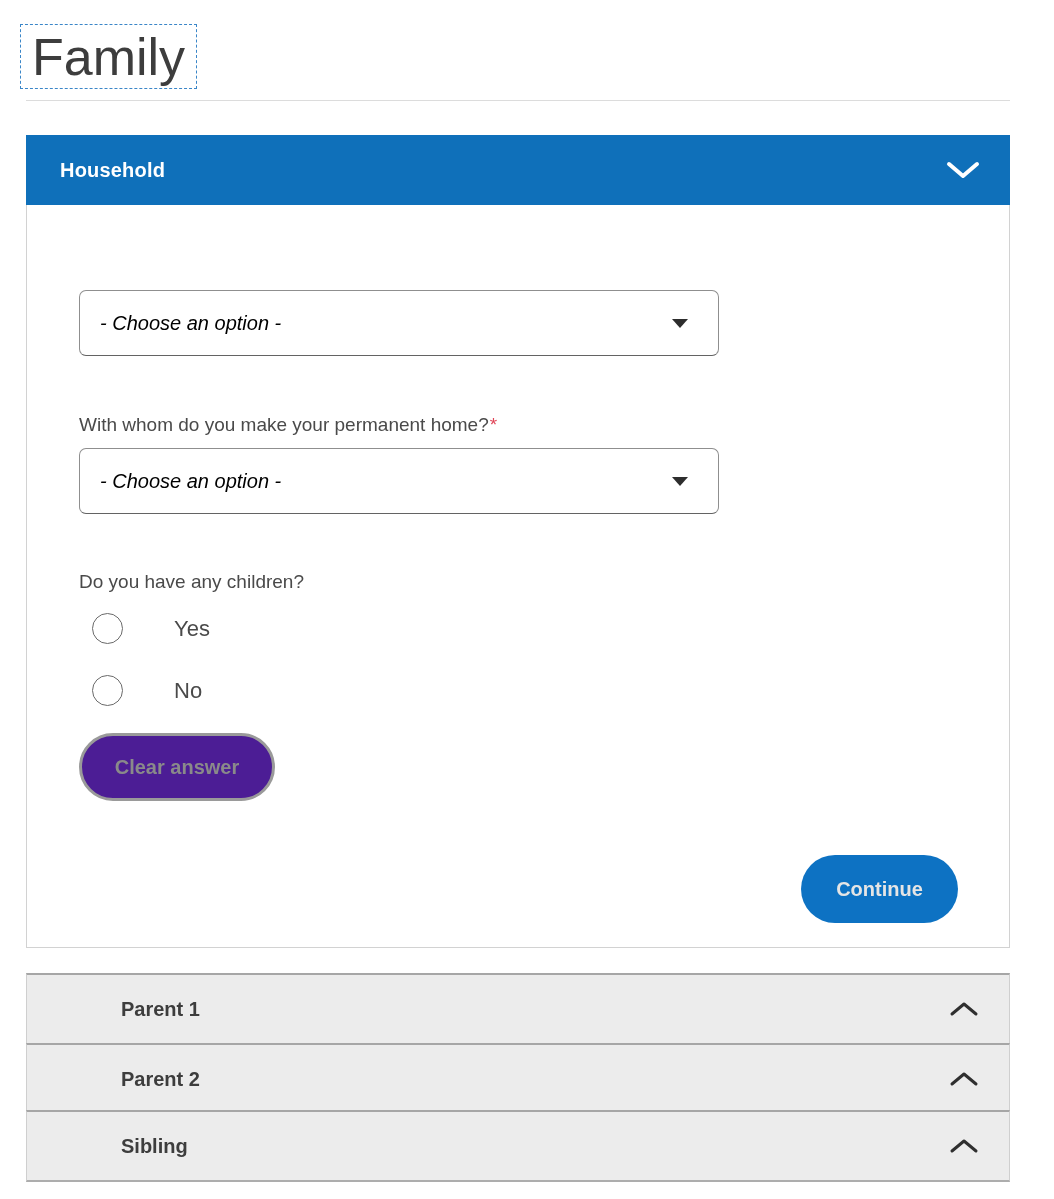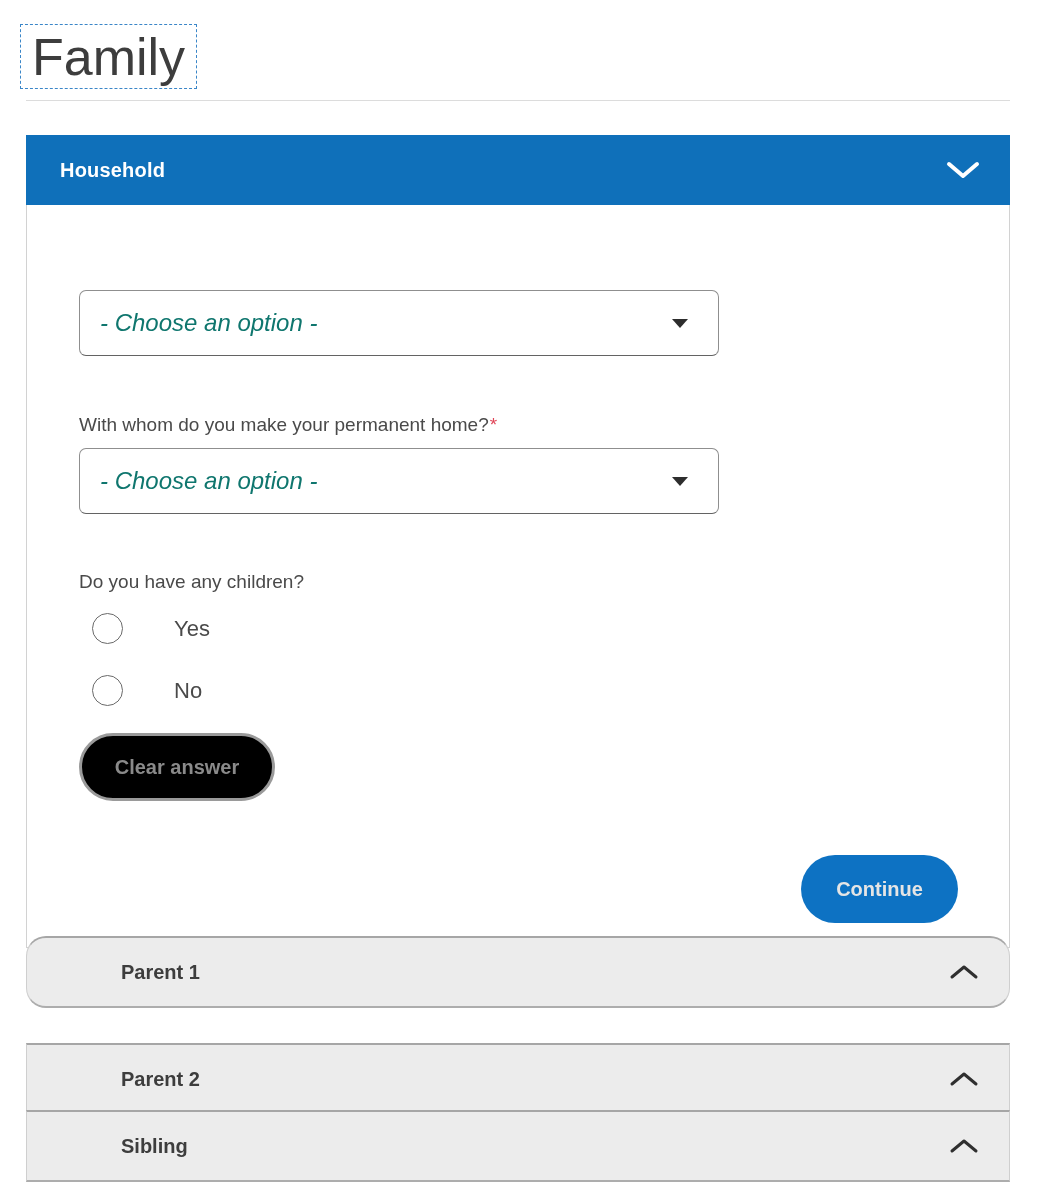--- a/index.html
+++ b/index.html
@@ -36,57 +36,57 @@
 
   .q-label { position: absolute; left: 52px; font-size: 19px; color: #4a4a4a; }
   .q-label .req { color: #e04658; margin-left: 1px; }
 
   .dropdown {
     position: absolute; left: 52px; width: 640px; height: 66px;
     background: #fff; border: 1px solid #8f8f8f; border-bottom-color: #636363;
     border-radius: 7px; display: flex; align-items: center;
     justify-content: space-between; padding: 0 30px 0 20px; cursor: pointer;
   }
-  .dropdown .ph { font-size: 24px; font-style: italic; color: #0f766e; }
+  .dropdown .ph { font-size: 20px; font-style: italic; color: #000000; }
   .caret-down {
     width: 0; height: 0;
     border-left: 8px solid transparent; border-right: 8px solid transparent;
     border-top: 9px solid #2d2d2d;
   }
 
   .radio-row { position: absolute; left: 65px; display: flex; align-items: center; cursor: pointer; gap: 36px; }
   .radio-circle {
     width: 31px; height: 31px; border: 1.5px solid #6a6a6a; border-radius: 50%;
     background: #fff; flex: 0 0 auto;
   }
   .radio-label { margin-left: 15px; font-size: 22px; color: #4a4a4a; }
 
   .clear-btn {
     position: absolute; left: 52px; top: 598px; width: 196px; height: 68px;
-    background: #000000; border: 3px solid #9a9a9a; border-radius: 34px;
+    background: #4c1d95; border: 3px solid #9a9a9a; border-radius: 34px;
     font-family: "Liberation Sans", sans-serif;
     font-size: 20px; font-weight: bold; color: #8a8a8a; cursor: pointer;
   }
   .continue-btn {
     position: absolute; left: 774px; top: 720px; width: 157px; height: 68px;
     background: #0d72c3; border: none; border-radius: 34px;
     font-family: "Liberation Sans", sans-serif;
     font-size: 20px; font-weight: bold; color: #e5e5e5; cursor: pointer;
   }
 
   
   .bar {
     position: absolute; left: 26px; width: 984px; height: 72px;
     background: #ececec; border: 1px solid #cfcfcf;
     border-top: 2px solid #a6a6a6; border-bottom: 2px solid #adadad;
     display: flex; align-items: center; justify-content: space-between;
     padding: 0 30px 0 94px; cursor: pointer;
   }
   .bar .bar-label { font-size: 20px; font-weight: 600; color: #3d3d3d; }
-  .bar-1 { top: 936px; border-radius: 20px; }
+  .bar-1 { top: 973px; }
   .bar-2 { top: 1030px; margin-top: 13px; }
   .bar-3 { top: 1110px; }
 
   .chev { display: block; }
 </style>
 </head>
 <body>
 
 <div id="app">
 

